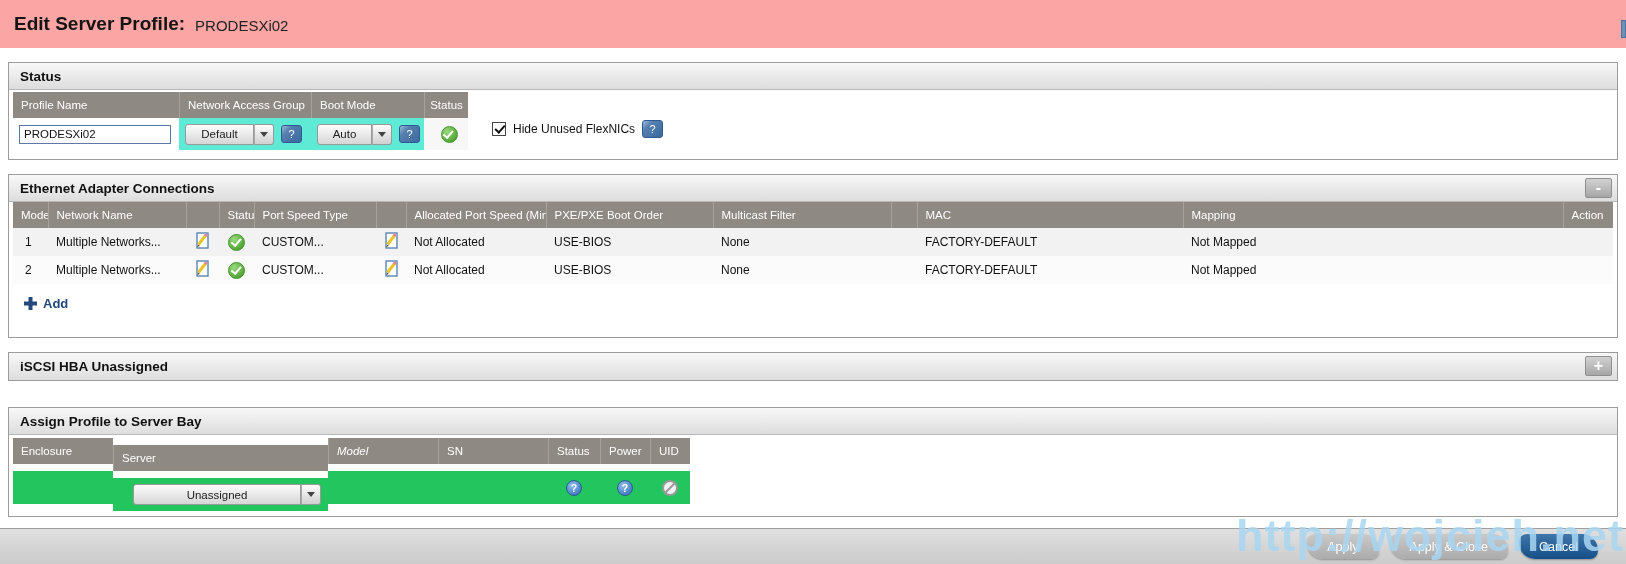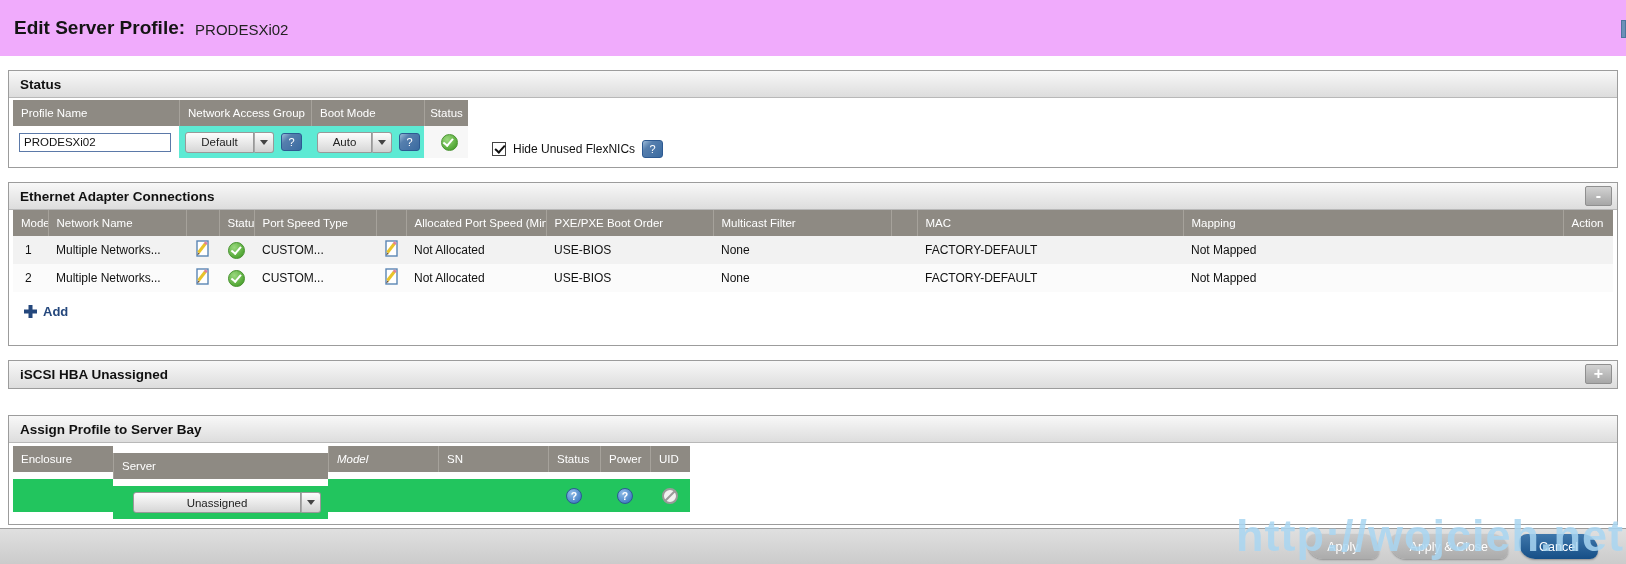--- a/index.html
+++ b/index.html
@@ -1,41 +1,41 @@
 <!DOCTYPE html>
 <html><head>
 <meta charset="utf-8">
 <style>
   * { margin:0; padding:0; box-sizing:border-box; }
   html,body { width:1626px; height:564px; overflow:hidden; }
   body { font-family:"Liberation Sans", sans-serif; background:#ffffff; position:relative; }
 
   
-  .titlebar { height:56px; background:#f0abfc; display:flex; align-items:center; padding-left:14px; position:relative; }
+  .titlebar { height:48px; background:#fca5a5; display:flex; align-items:center; padding-left:14px; position:relative; }
   .title-main { font-size:19px; font-weight:bold; color:#141414; }
   .title-value { font-size:15px; color:#222; margin-left:10px; padding-top:2px; }
   .scroll-thumb { position:absolute; right:0; top:20px; width:5px; height:18px; background:#6b90b8; border:1px solid #4d759e; }
 
   
   .content { padding:0 8px; }
   .panel { border:1px solid #9c9c9c; background:#fff; margin-top:14px; position:relative; }
   .panel-header { height:27px; background:linear-gradient(#f8f8f8,#dddddd); border-bottom:1px solid #b8b8b8;
                   display:flex; align-items:center; padding:0 11px; position:relative; }
   .panel-title { font-size:13.5px; font-weight:bold; color:#111; }
   .toggle-btn { position:absolute; right:5px; top:3px; width:27px; height:20px; border:1px solid #8f8f8f; border-radius:2px;
                 background:linear-gradient(#d2d2d2,#a6a6a6); color:#fff; font-size:16px; font-weight:bold;
                 line-height:17px; text-align:center; cursor:pointer; }
 
   
   .th { background:#8e8a83; color:#fff; font-size:11.5px; font-weight:normal; height:26px;
         display:flex; align-items:center; padding-left:8px; border-left:1px solid #a6a29b; overflow:hidden; white-space:nowrap; }
   .th.first { border-left:none; }
 
   
-  .profile-body { padding:2px 4px 9px 4px; display:flex; align-items:flex-end; }
+  .profile-body { padding:2px 4px 9px 4px; display:flex; align-items:center; }
   .ptable { display:flex; flex-direction:column; }
   .prow { display:flex; }
   .pc0 { width:166px; } .pc1 { width:132px; } .pc2 { width:113px; } .pc3 { width:44px; justify-content:center; padding-left:0; }
   .pcell { height:32px; display:flex; align-items:center; padding-left:6px; background:#5eead4; }
   .pcell.white { background:#fff; }
   .name-input { width:152px; height:19px; border:1px solid #5b79a8; font-family:"Liberation Sans",sans-serif;
                 font-size:11.5px; padding:0 4px; color:#111; }
   .dropdown { display:inline-flex; align-items:center; cursor:pointer; }
   .dd-text { height:21px; background:linear-gradient(#fdfdfd,#d6d6d6); border:1px solid #999; border-radius:3px 0 0 3px;
              font-size:11.5px; color:#222; display:flex; align-items:center; justify-content:center; }

